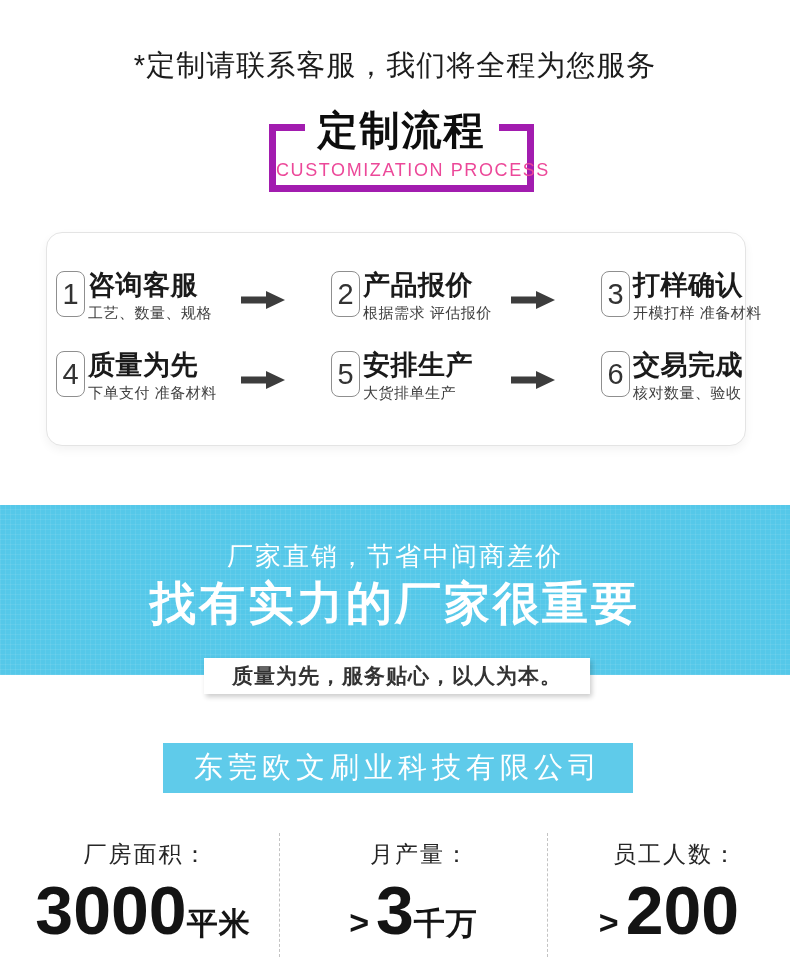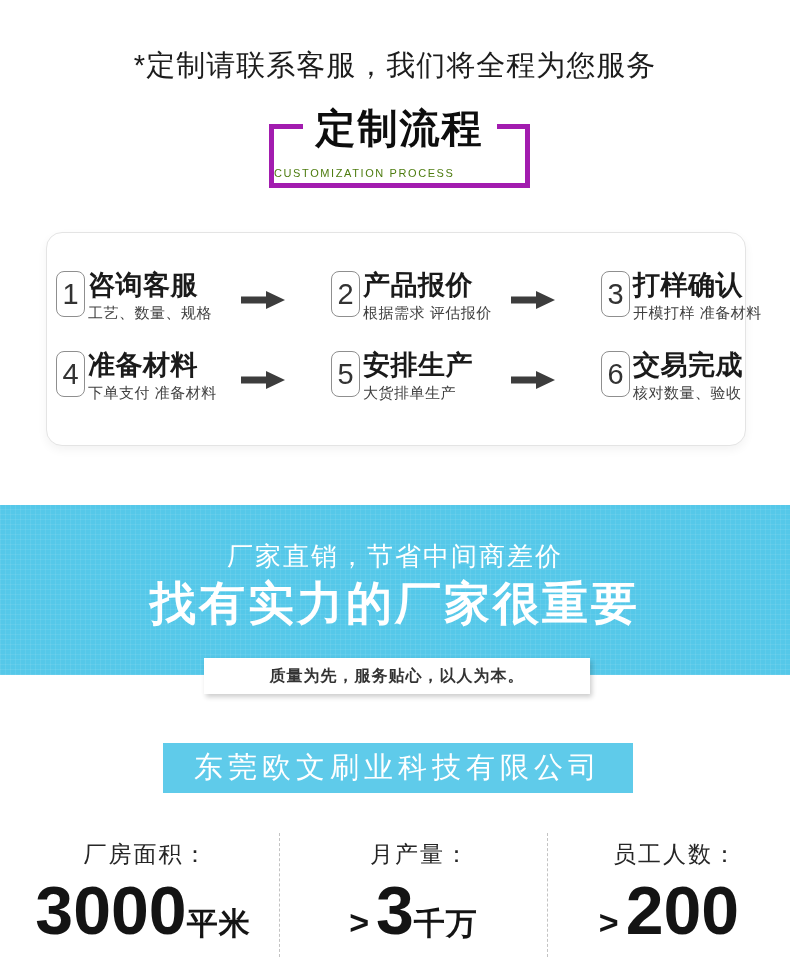--- a/index.html
+++ b/index.html
@@ -8,30 +8,30 @@
     font-family:"Liberation Sans","DejaVu Sans",sans-serif;overflow:hidden;
   }
   
   .tagline{
     position:absolute;top:46px;left:0;width:100%;text-align:center;
     font-size:29px;color:#1c1c1c;letter-spacing:1px;font-weight:400;
   }
   
   .header-box{
     position:absolute;top:124px;left:269px;width:251px;height:54px;
-    border:5px solid #a21caf;
+    border:7px solid #a21caf;
   }
   .header-title{
     position:absolute;left:50%;top:-27px;transform:translateX(-50%);
     background:#fff;padding:0 13px;font-size:40px;font-weight:700;color:#0d0d0d;
     line-height:52px;white-space:nowrap;letter-spacing:2px;
   }
   .header-sub{
-    position:absolute;left:0;right:0;bottom:4px;text-align:left;
-    font-size:11px;color:#4d7c0f;letter-spacing:1.6px;font-weight:500;white-space:nowrap;
+    position:absolute;left:0;right:0;bottom:4px;text-align:right;
+    font-size:18px;color:#ec4899;letter-spacing:1.6px;font-weight:500;white-space:nowrap;
   }
   
   .flow{
     position:absolute;top:232px;left:46px;width:698px;height:212px;background:#fff;
     border:1px solid #e4e4e4;border-radius:16px;box-shadow:0 4px 10px rgba(0,0,0,.05);
   }
   .step{position:absolute;display:flex;align-items:flex-start;}
   .pos-s1{left:9px;top:38px}.pos-s2{left:284px;top:38px}.pos-s3{left:554px;top:38px}
   .pos-s4{left:9px;top:118px}.pos-s5{left:284px;top:118px}.pos-s6{left:554px;top:118px}
   .step-num{
@@ -54,21 +54,21 @@
       repeating-linear-gradient(0deg,rgba(255,255,255,.07) 0 1px,transparent 1px 5px);
   }
   .banner-sub{position:absolute;top:34px;left:0;width:100%;text-align:center;
     font-size:26px;color:#fff;letter-spacing:2px;font-weight:400;}
   .banner-title{position:absolute;top:68px;left:0;width:100%;text-align:center;
     font-size:46px;color:#fff;font-weight:800;letter-spacing:3px;}
   
   .ribbon{
     position:absolute;top:658px;left:204px;width:386px;height:36px;background:#fff;
     box-shadow:2px 3px 5px rgba(0,0,0,.2);display:flex;align-items:center;justify-content:center;
-    font-size:16px;color:#333;font-weight:600;letter-spacing:1px;z-index:2;white-space:nowrap;
+    font-size:21px;color:#333;font-weight:600;letter-spacing:1px;z-index:2;white-space:nowrap;
   }
   
   .company-bar{
     position:absolute;top:743px;left:163px;width:470px;height:50px;background:#5fcbea;
     display:flex;align-items:center;justify-content:center;
     font-size:29px;color:#fff;letter-spacing:5px;font-weight:400;white-space:nowrap;
   }
   
   .stats{position:absolute;top:833px;left:0;width:790px;height:124px;display:flex;}
   .stat-col{text-align:center;padding-top:6px;box-sizing:border-box;}
@@ -122,21 +122,21 @@
       <div class="step-num">3</div>
       <div class="step-body">
         <div class="step-title">打样确认</div>
         <div class="step-desc">开模打样 准备材料</div>
       </div>
     </div>
 
     <div class="step pos-s4">
       <div class="step-num">4</div>
       <div class="step-body">
-        <div class="step-title">准备材料</div>
+        <div class="step-title">质量为先</div>
         <div class="step-desc">下单支付 准备材料</div>
       </div>
     </div>
     <div class="arrow pos-a3">
       <svg width="44" height="18" viewBox="0 0 44 18">
           <path d="M0,5.5 H25 V0 L44,9 25,18 V12.5 H0 Z" fill="#3d3d3d"></path>
         </svg>
     </div>
     <div class="step pos-s5">
       <div class="step-num">5</div>

